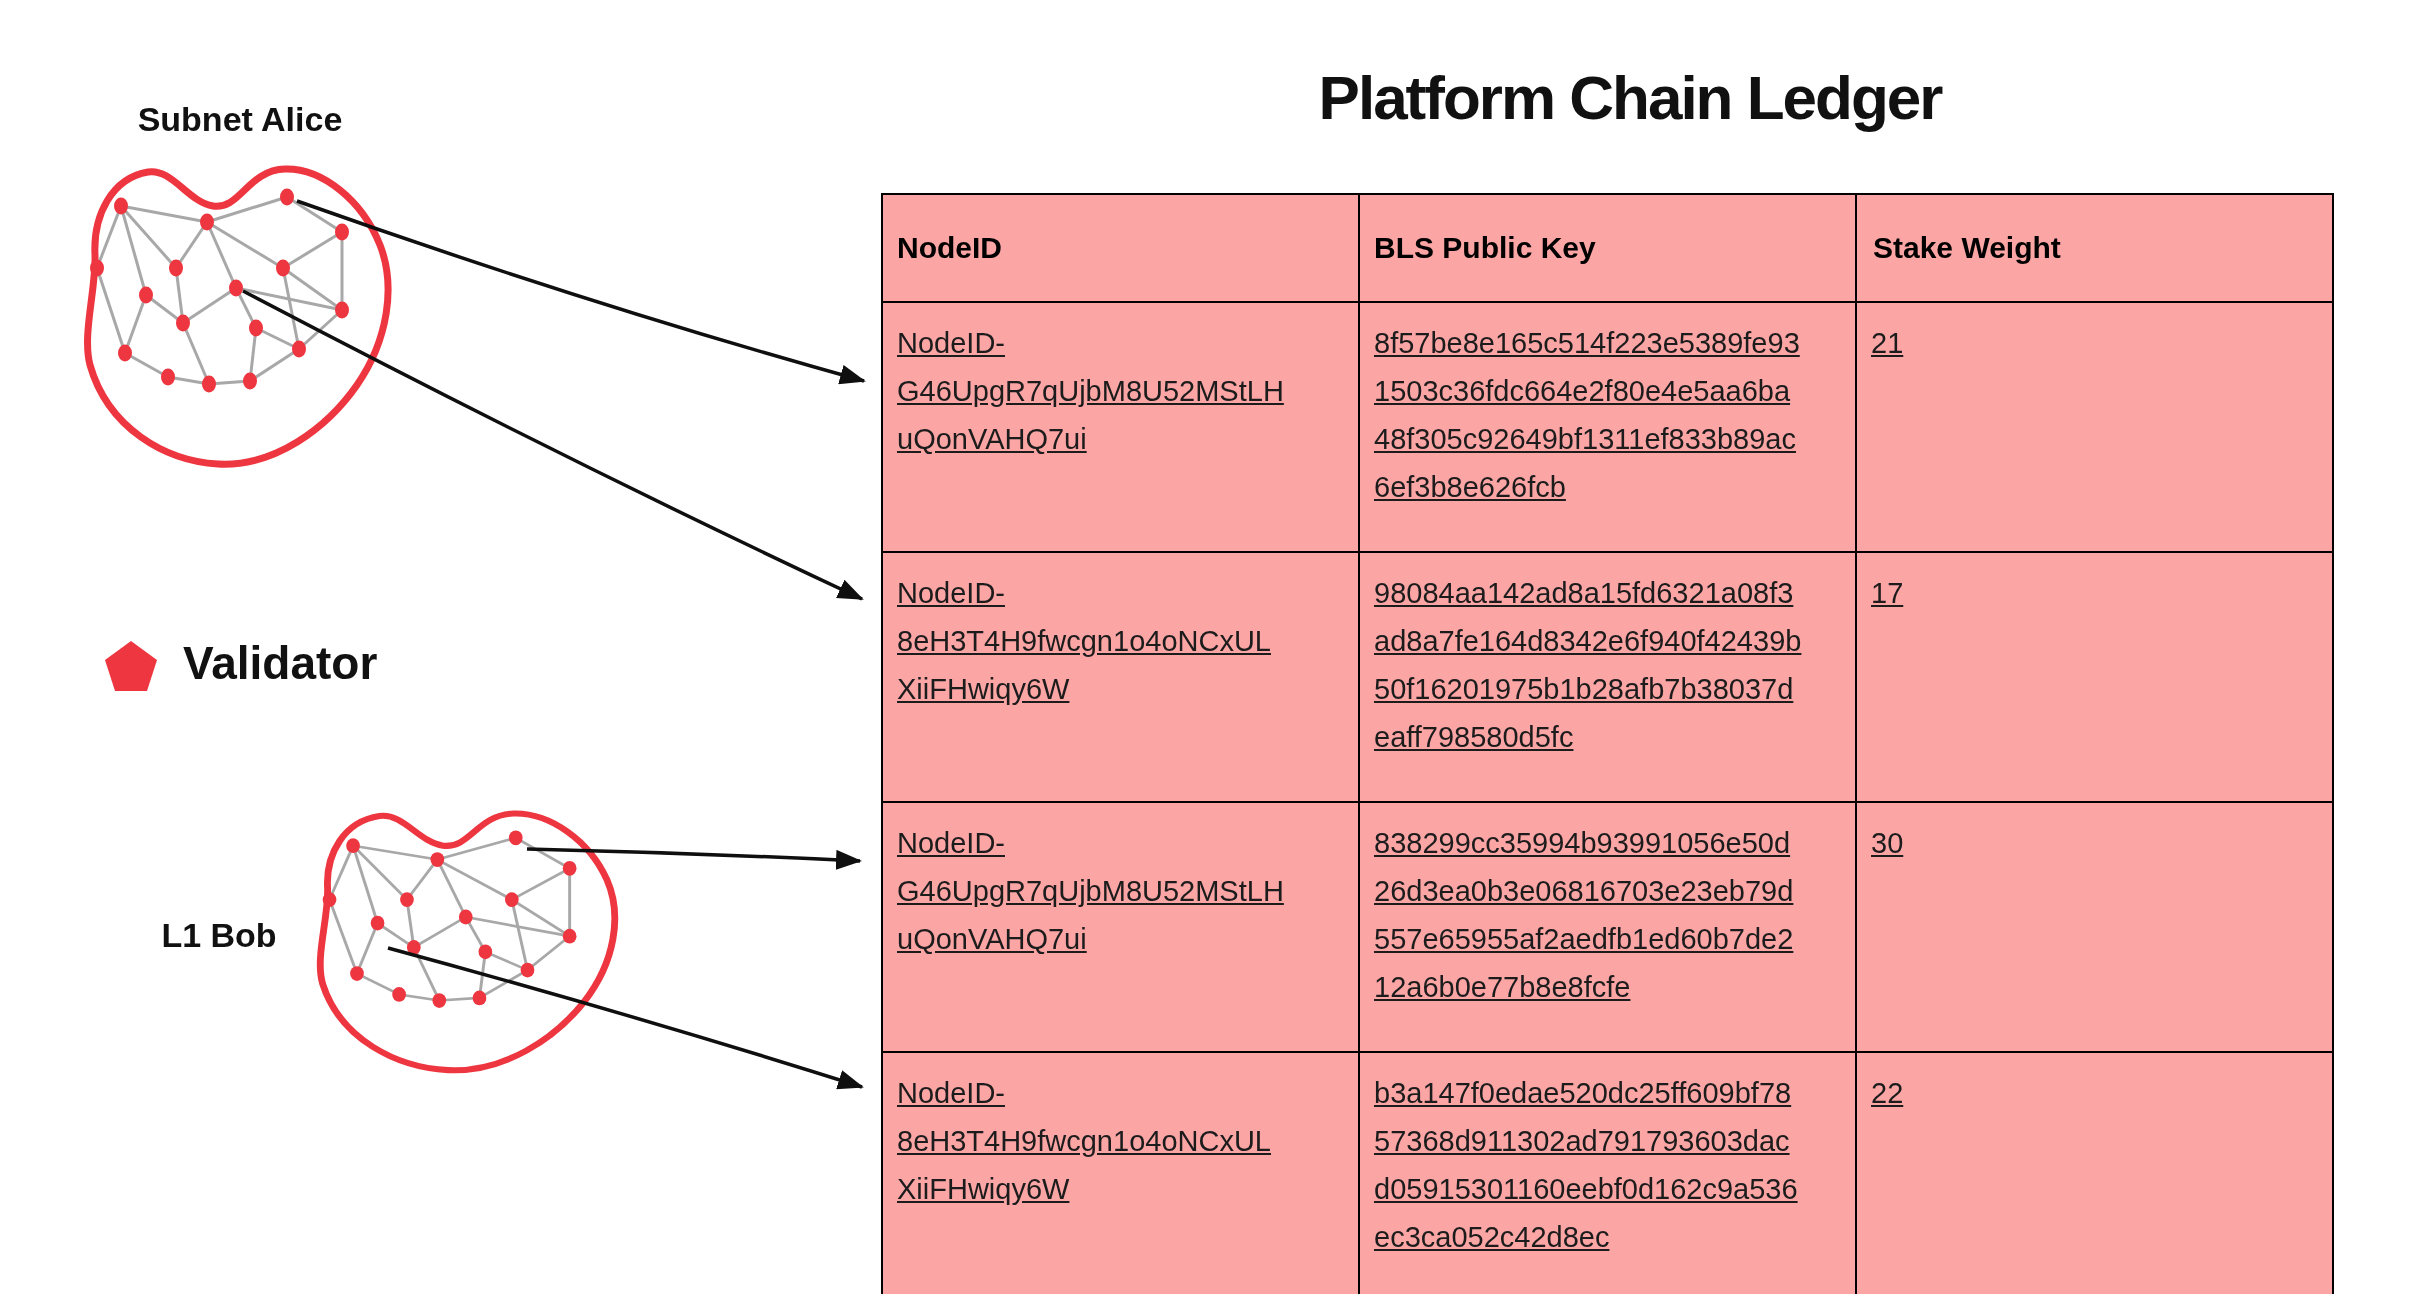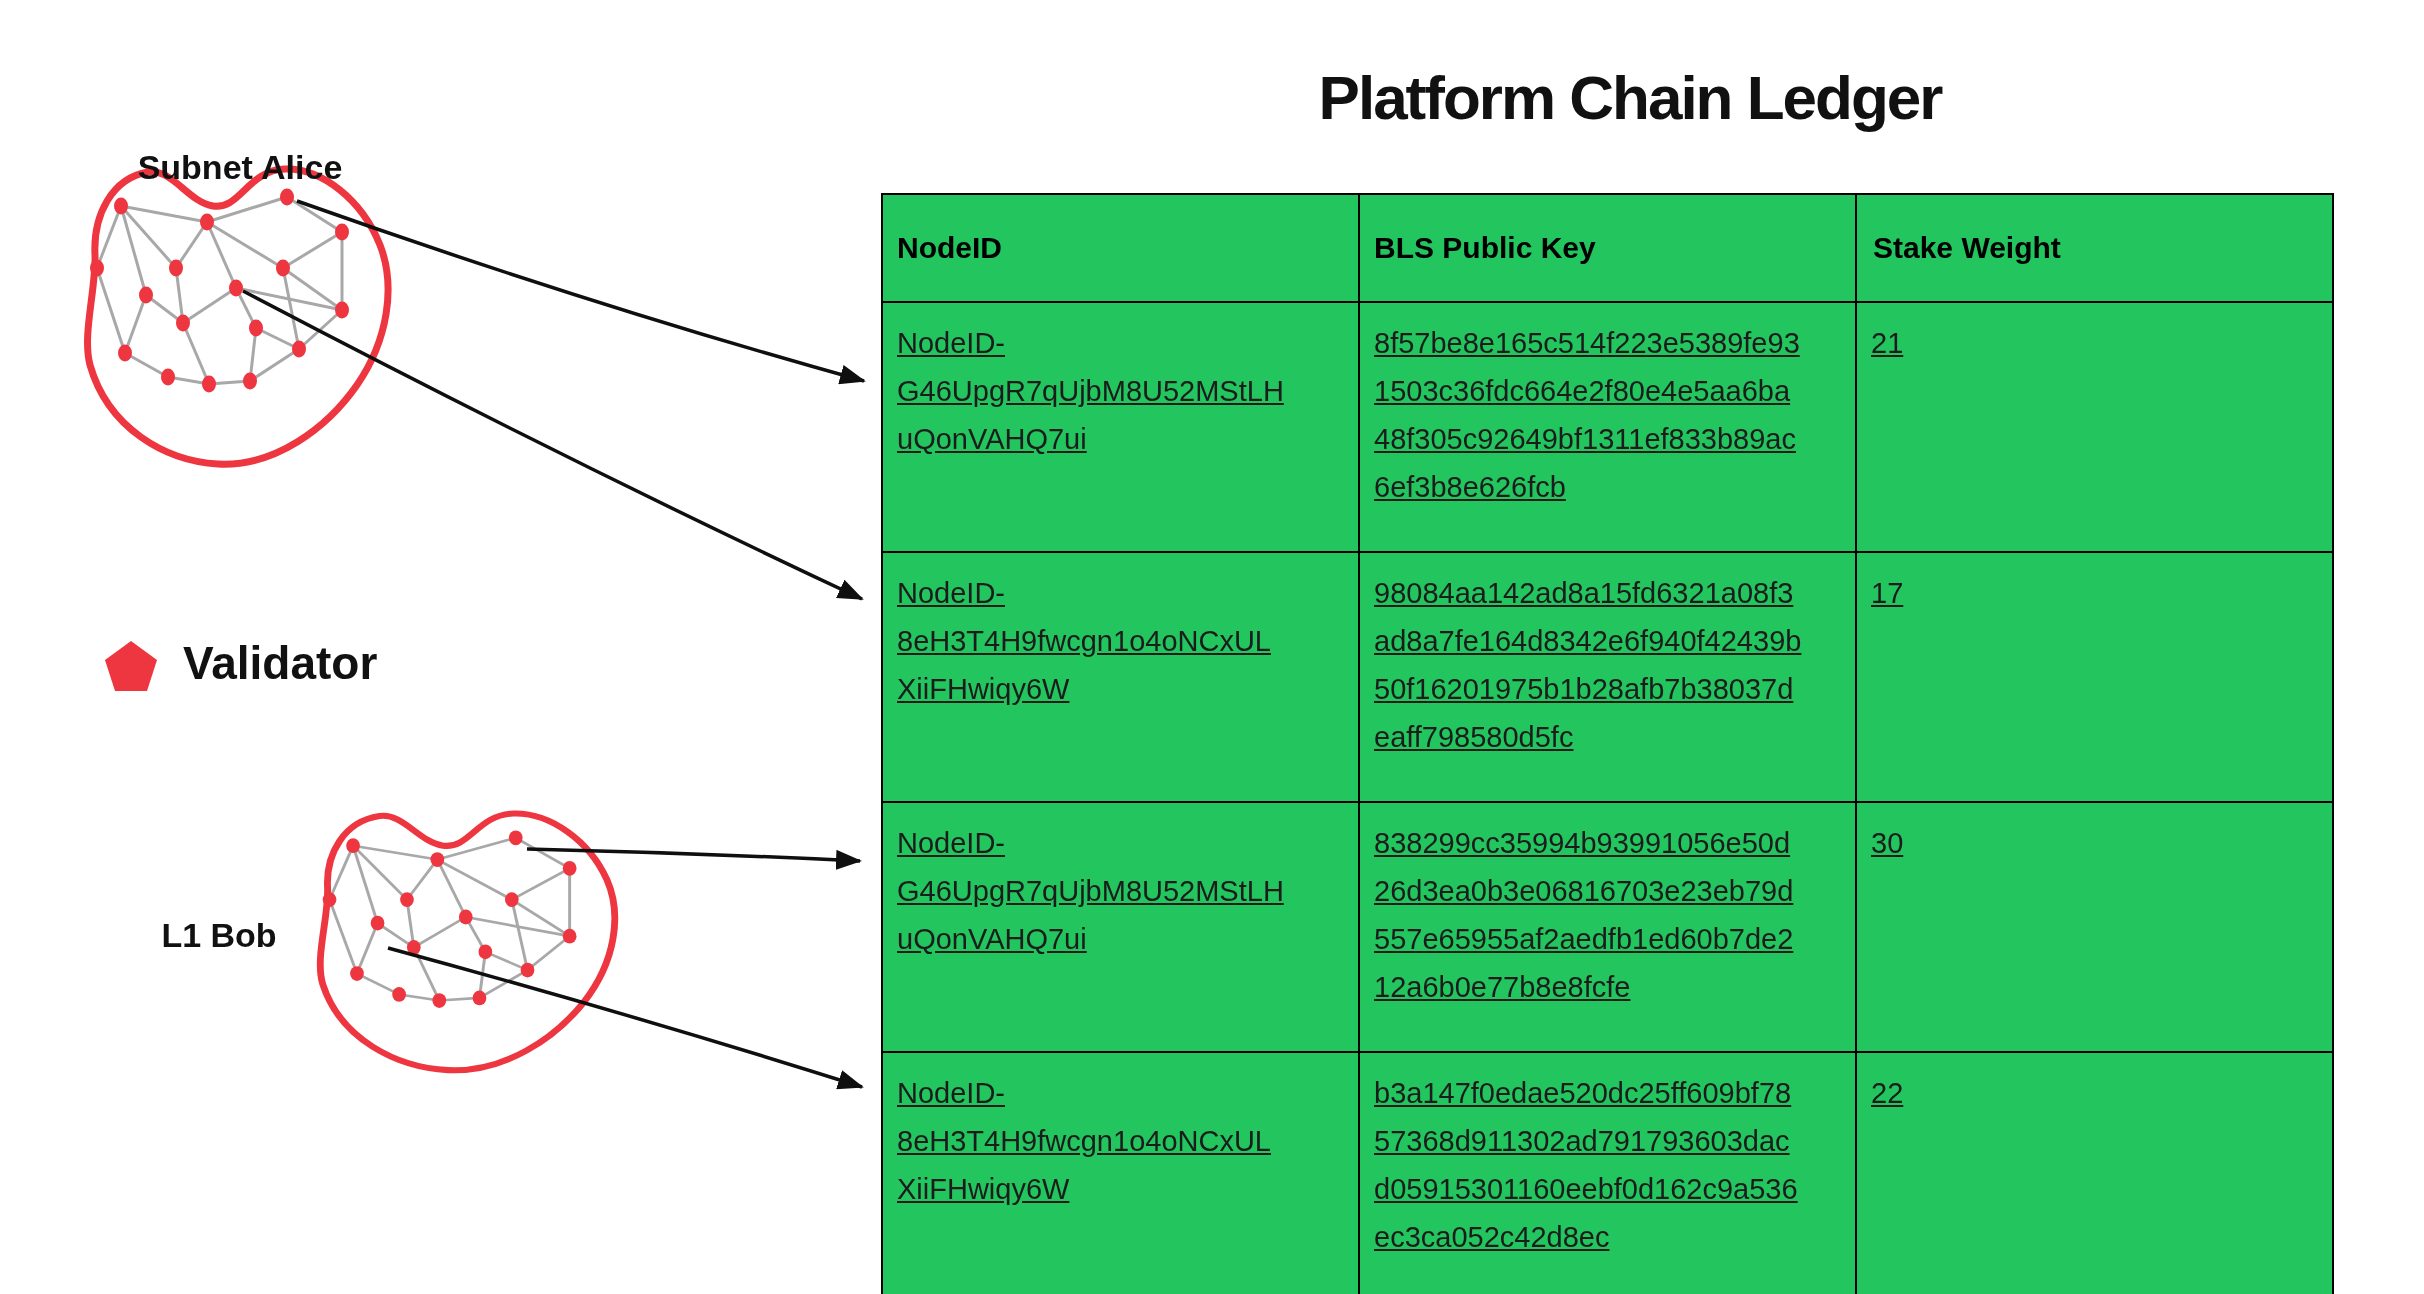--- a/index.html
+++ b/index.html
@@ -12,26 +12,26 @@
 
   .blob{fill:none;stroke:var(--red);stroke-width:7;stroke-linecap:round;stroke-linejoin:round;}
   .edge{stroke:var(--gray);stroke-width:3;}
   .node{fill:var(--red);}
   .arrow{fill:none;stroke:var(--black);stroke-width:3.5;}
   .ah{fill:var(--black);}
   .pent{fill:var(--red);}
 
   .lbl{position:absolute;font-weight:bold;color:#111;}
   #title{left:1150px;top:62px;width:960px;text-align:center;font-size:62px;letter-spacing:-2px;white-space:nowrap;}
-  #alice-lbl{left:115px;top:100px;width:250px;text-align:center;font-size:34px;margin-top:48px;}
+  #alice-lbl{left:115px;top:100px;width:250px;text-align:center;font-size:34px;}
   #bob-lbl{left:150px;top:916px;width:120px;text-align:center;font-size:34px;margin-left:9px;}
   #validator-lbl{left:183px;top:640px;font-size:46px;line-height:1;}
 
   #ledger{position:absolute;left:881px;top:193px;border-collapse:collapse;table-layout:fixed;width:1451px;}
-  #ledger th,#ledger td{border:2px solid #000;vertical-align:top;background:#22c55e;}
+  #ledger th,#ledger td{border:2px solid #000;vertical-align:top;background:#fca5a5;}
   #ledger th{height:74px;vertical-align:middle;font-size:30px;font-weight:bold;color:#000;padding:0 0 0 14px;text-align:left;}
   #ledger th.center{text-align:left;padding:16px;}
   #ledger td{height:232px;font-size:29px;line-height:48px;padding:16px 9px 0 14px;text-decoration:underline;}
   .wrap{overflow-wrap:anywhere;word-break:normal;}
   .nodeid-text{max-width:392px;}
   .bls-text{max-width:428px;}
   col.c1{width:477px;} col.c2{width:497px;} col.c3{width:477px;}
 </style>
 </head>
 <body>

